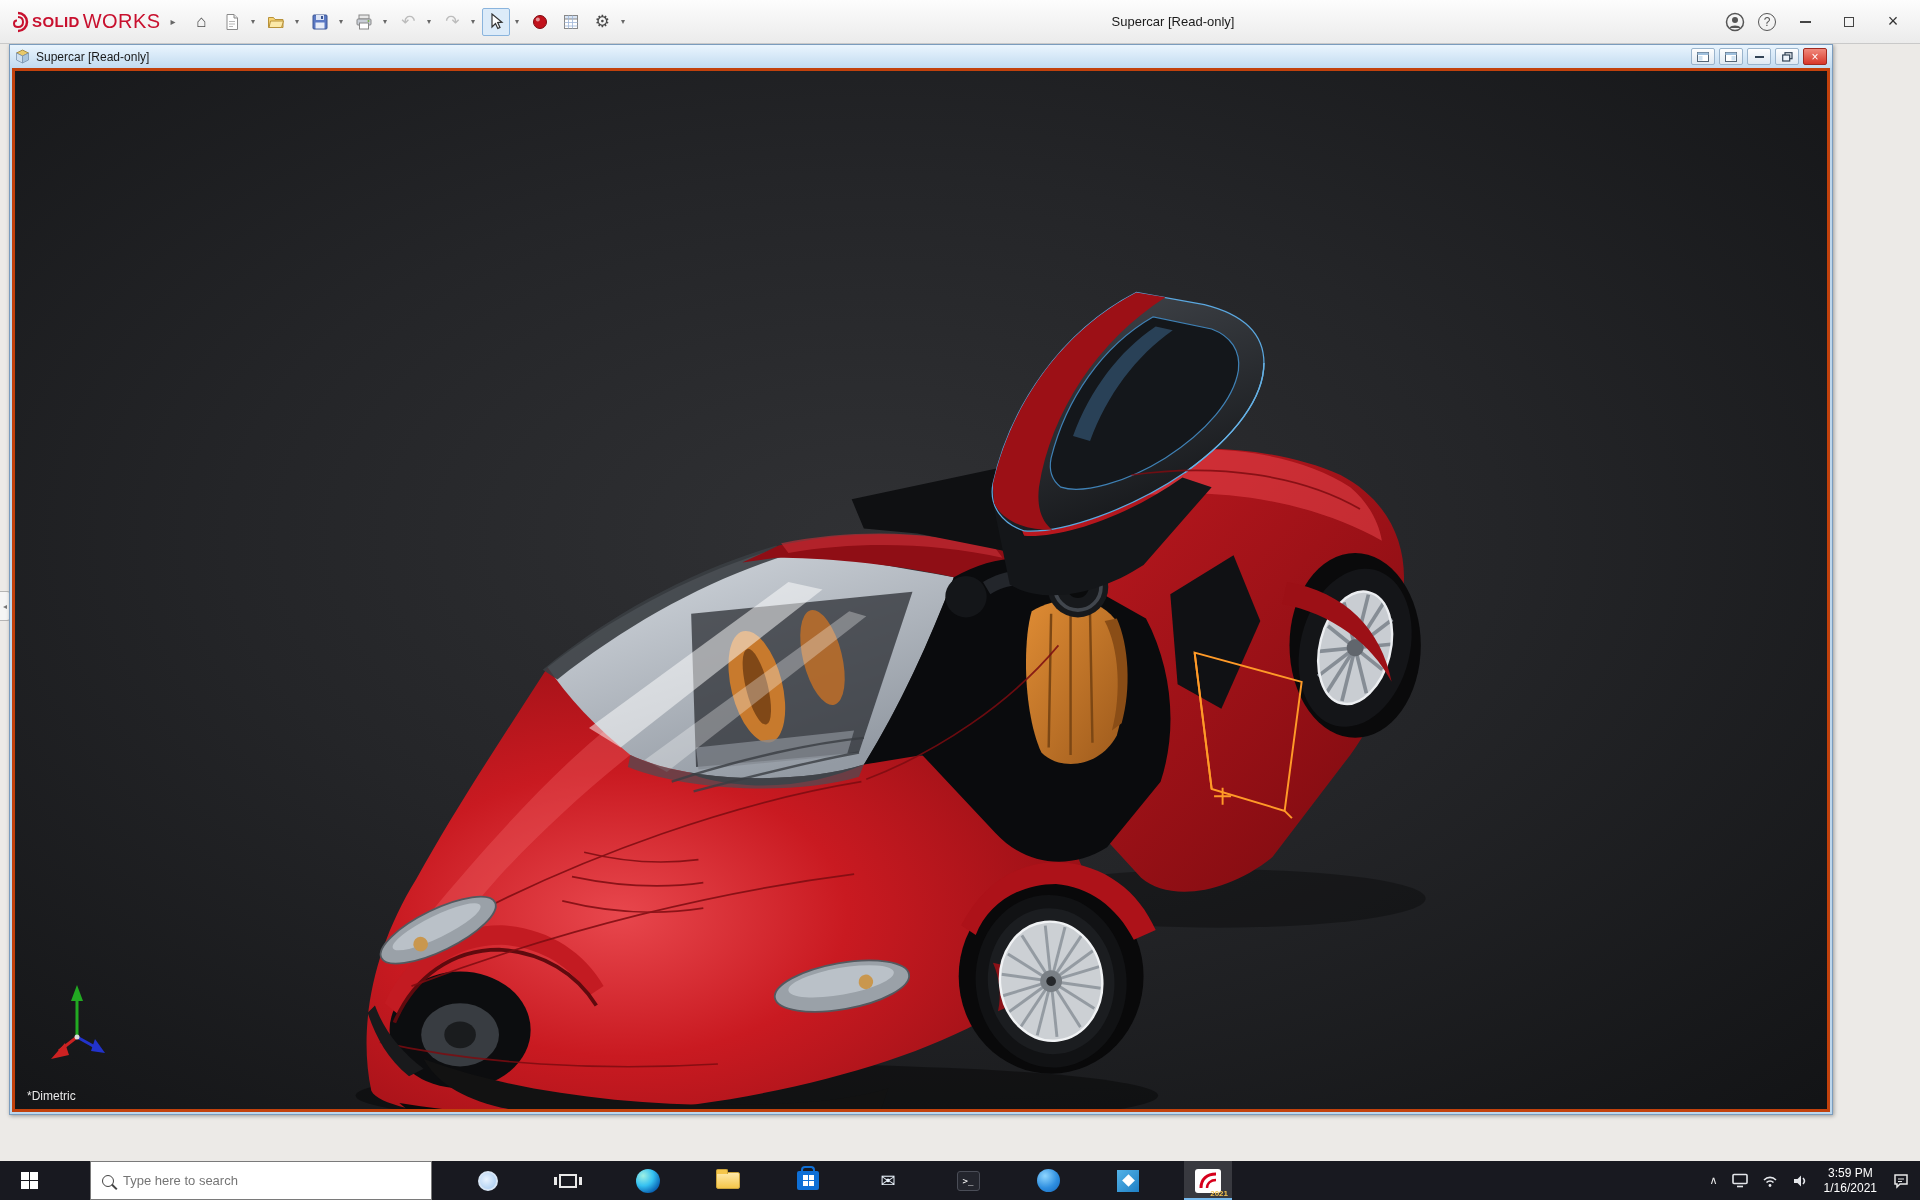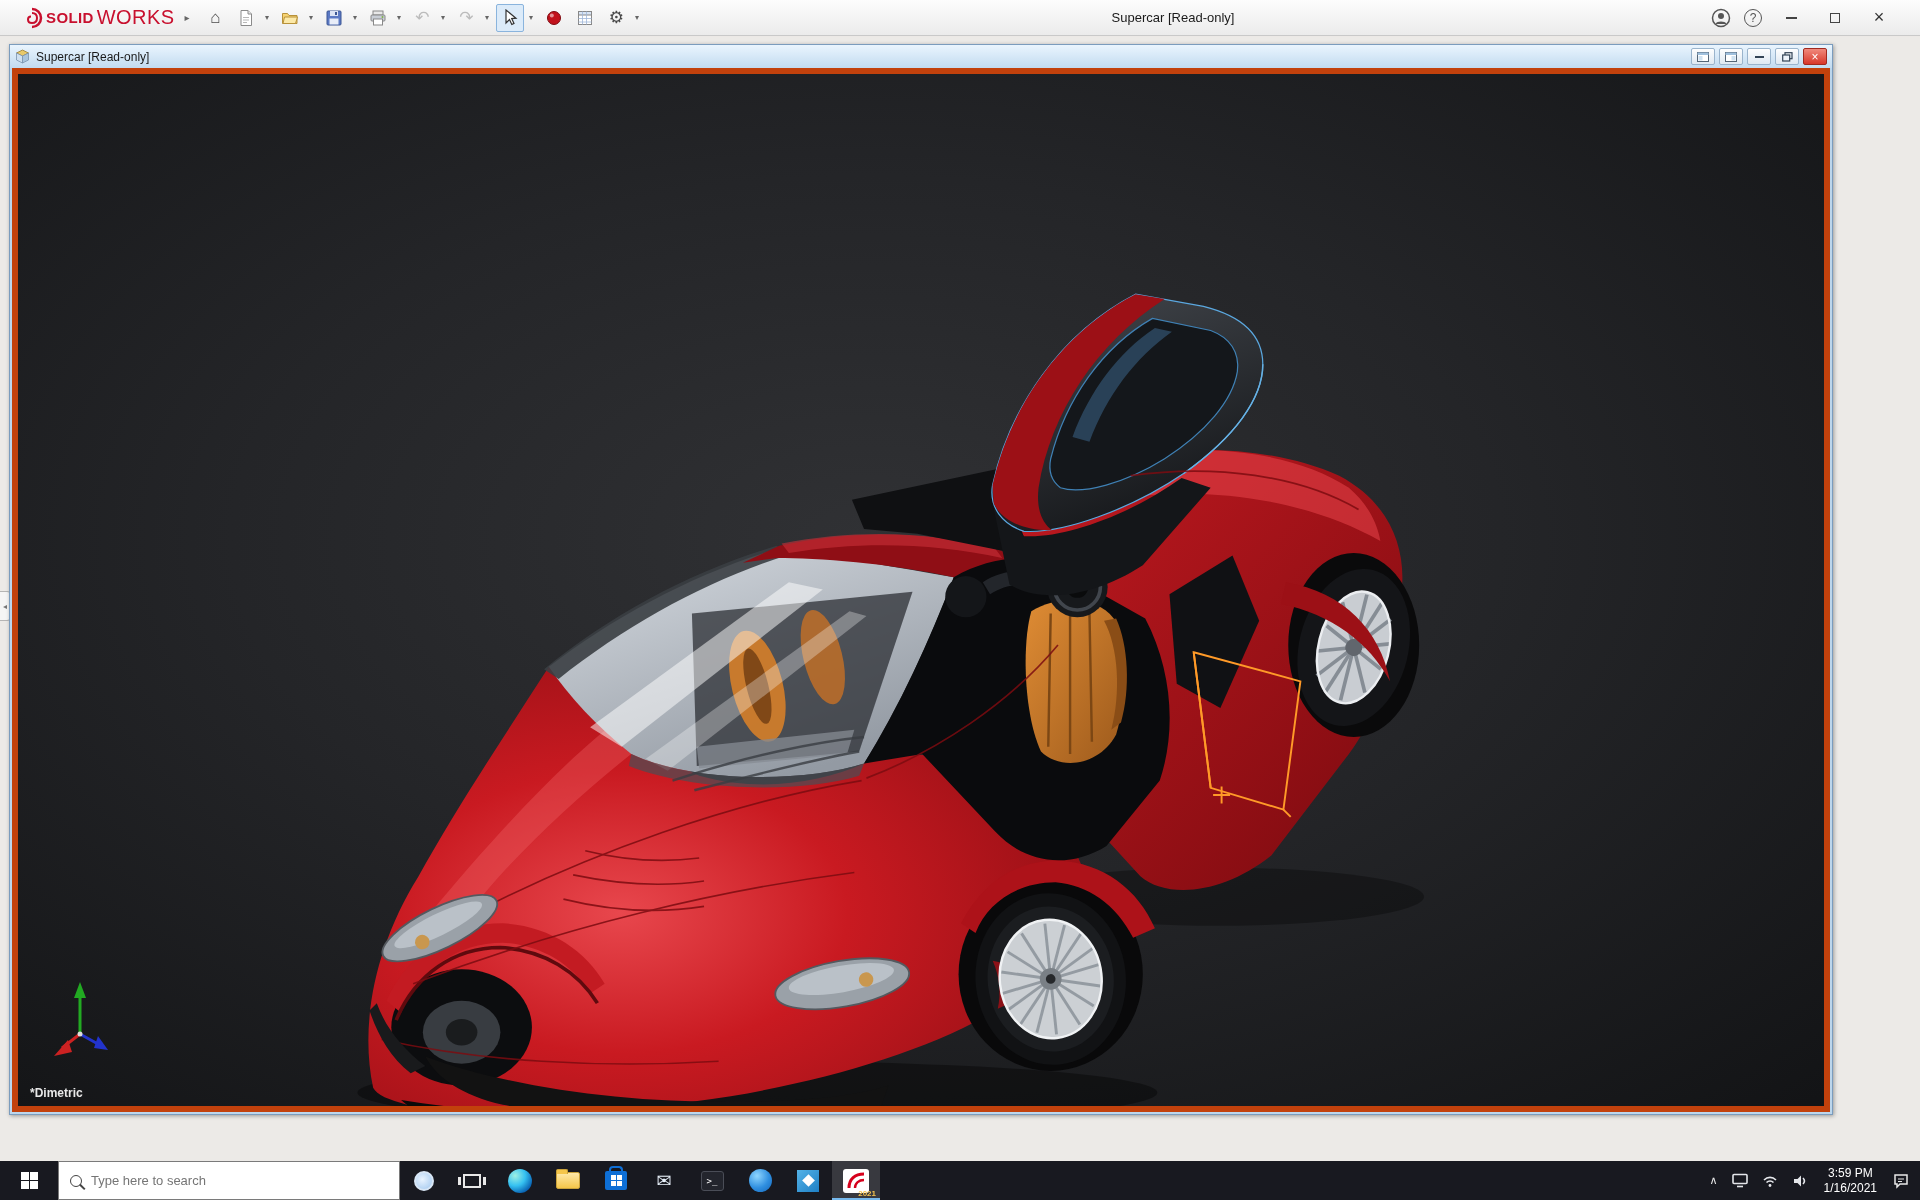--- a/index.html
+++ b/index.html
@@ -1,21 +1,21 @@
 <!DOCTYPE html>
 <html><head>
 <meta charset="utf-8">
 <style>
   * { box-sizing: border-box; margin: 0; padding: 0; }
   html, body { width: 1920px; height: 1200px; overflow: hidden; font-family: "Liberation Sans", sans-serif; background: #ece9e6; }
 
   
-  .topbar { position: absolute; top: 0; left: 0; right: 0; height: 36px;
+  .topbar { position: absolute; top: 0; left: 0; right: 0; height: 44px;
     background: linear-gradient(#fdfdfd, #ebebeb); border-bottom: 1px solid #c9c9c9;
-    display: flex; align-items: center; padding: 0 19px; z-index: 5; }
+    display: flex; align-items: center; padding: 0 5px; z-index: 5; }
   .brand { display: flex; align-items: center; gap: 3px; margin: 0 2px; }
   .brand-solid { font-weight: 700; color: #c8102e; font-size: 15px; letter-spacing: .4px; }
   .brand-works { font-weight: 400; color: #c8102e; font-size: 20px; letter-spacing: .4px; }
   .expand-arrow { color: #666; font-size: 10px; margin: 0 12px 0 8px; }
   .tgroup { display: flex; align-items: center; margin-right: 3px; }
   .tbtn { height: 28px; min-width: 28px; display: flex; align-items: center; justify-content: center;
     border: 1px solid transparent; border-radius: 2px; color: #4a4a4a; font-size: 17px; cursor: default; }
   .tbtn.disabled { color: #bcbcbc; }
   .tbtn.active { background: #dcebf9; border-color: #8ab4dd; }
   .dd { width: 13px; height: 28px; display: flex; align-items: center; justify-content: center;
@@ -39,28 +39,28 @@
   .docwin { position: absolute; left: 9px; top: 7px; width: 1824px; height: 1071px;
     background: #bcd6ec; border: 1px solid #7b9cbd; box-shadow: 1px 1px 4px rgba(0,0,0,.35); }
   .doc-titlebar { height: 23px; display: flex; align-items: center;
     background: linear-gradient(#eaf5fe, #c2dbf0); padding: 0 5px; font-size: 12px; color: #1a1a1a; gap: 6px; }
   .doc-buttons { margin-left: auto; display: flex; gap: 4px; align-items: center; }
   .dbtn { width: 24px; height: 17px; background: linear-gradient(#fefefe, #dfe9f2);
     border: 1px solid #9ab4cc; border-radius: 2px; display: flex; align-items: center; justify-content: center;
     font-size: 11px; color: #345; }
   .dbtn-close { background: linear-gradient(#f08a7d, #d8372a); border-color: #a02a20; color: #fff; font-size: 12px; }
   .viewport { position: absolute; left: 2px; right: 2px; top: 23px; bottom: 2px;
-    border: 6px solid #c2410c; background: #1d4ed8; overflow: hidden; font-weight: bold; }
+    border: 3px solid #c2410c; background: #1d4ed8; overflow: hidden; }
   .viewport .carsvg { position: absolute; inset: 0; width: 100%; height: 100%; }
   .view-label { position: absolute; left: 12px; bottom: 6px; color: #e8e8e8; font-size: 12px; }
   .triad { position: absolute; left: 28px; bottom: 44px; }
 
   
   .taskbar { position: absolute; left: 0; right: 0; bottom: 0; height: 39px; background: #181920;
-    display: flex; align-items: stretch; z-index: 6; }
+    display: flex; align-items: stretch; z-index: 6; gap: 32px; }
   .tb-start { width: 58px; display: flex; align-items: center; justify-content: center; }
   .win-logo { display: grid; grid-template-columns: 8px 8px; grid-template-rows: 8px 8px; gap: 1px; transform: rotate(0deg); }
   .win-logo div { background: #fff; }
   .tb-search { width: 342px; background: #fff; border: 1px solid #7a7a7a; display: flex;
     align-items: center; padding: 0 11px; gap: 9px; }
   .tb-search input { border: none; outline: none; font-size: 13px; color: #333; width: 100%;
     font-family: inherit; background: transparent; }
   .mag { width: 12px; height: 12px; border: 1.5px solid #444; border-radius: 50%; position: relative; flex: none; }
   .mag::after { content: ""; position: absolute; width: 7px; height: 1.5px; background: #444;
     transform: rotate(45deg); right: -5px; bottom: -2px; }

